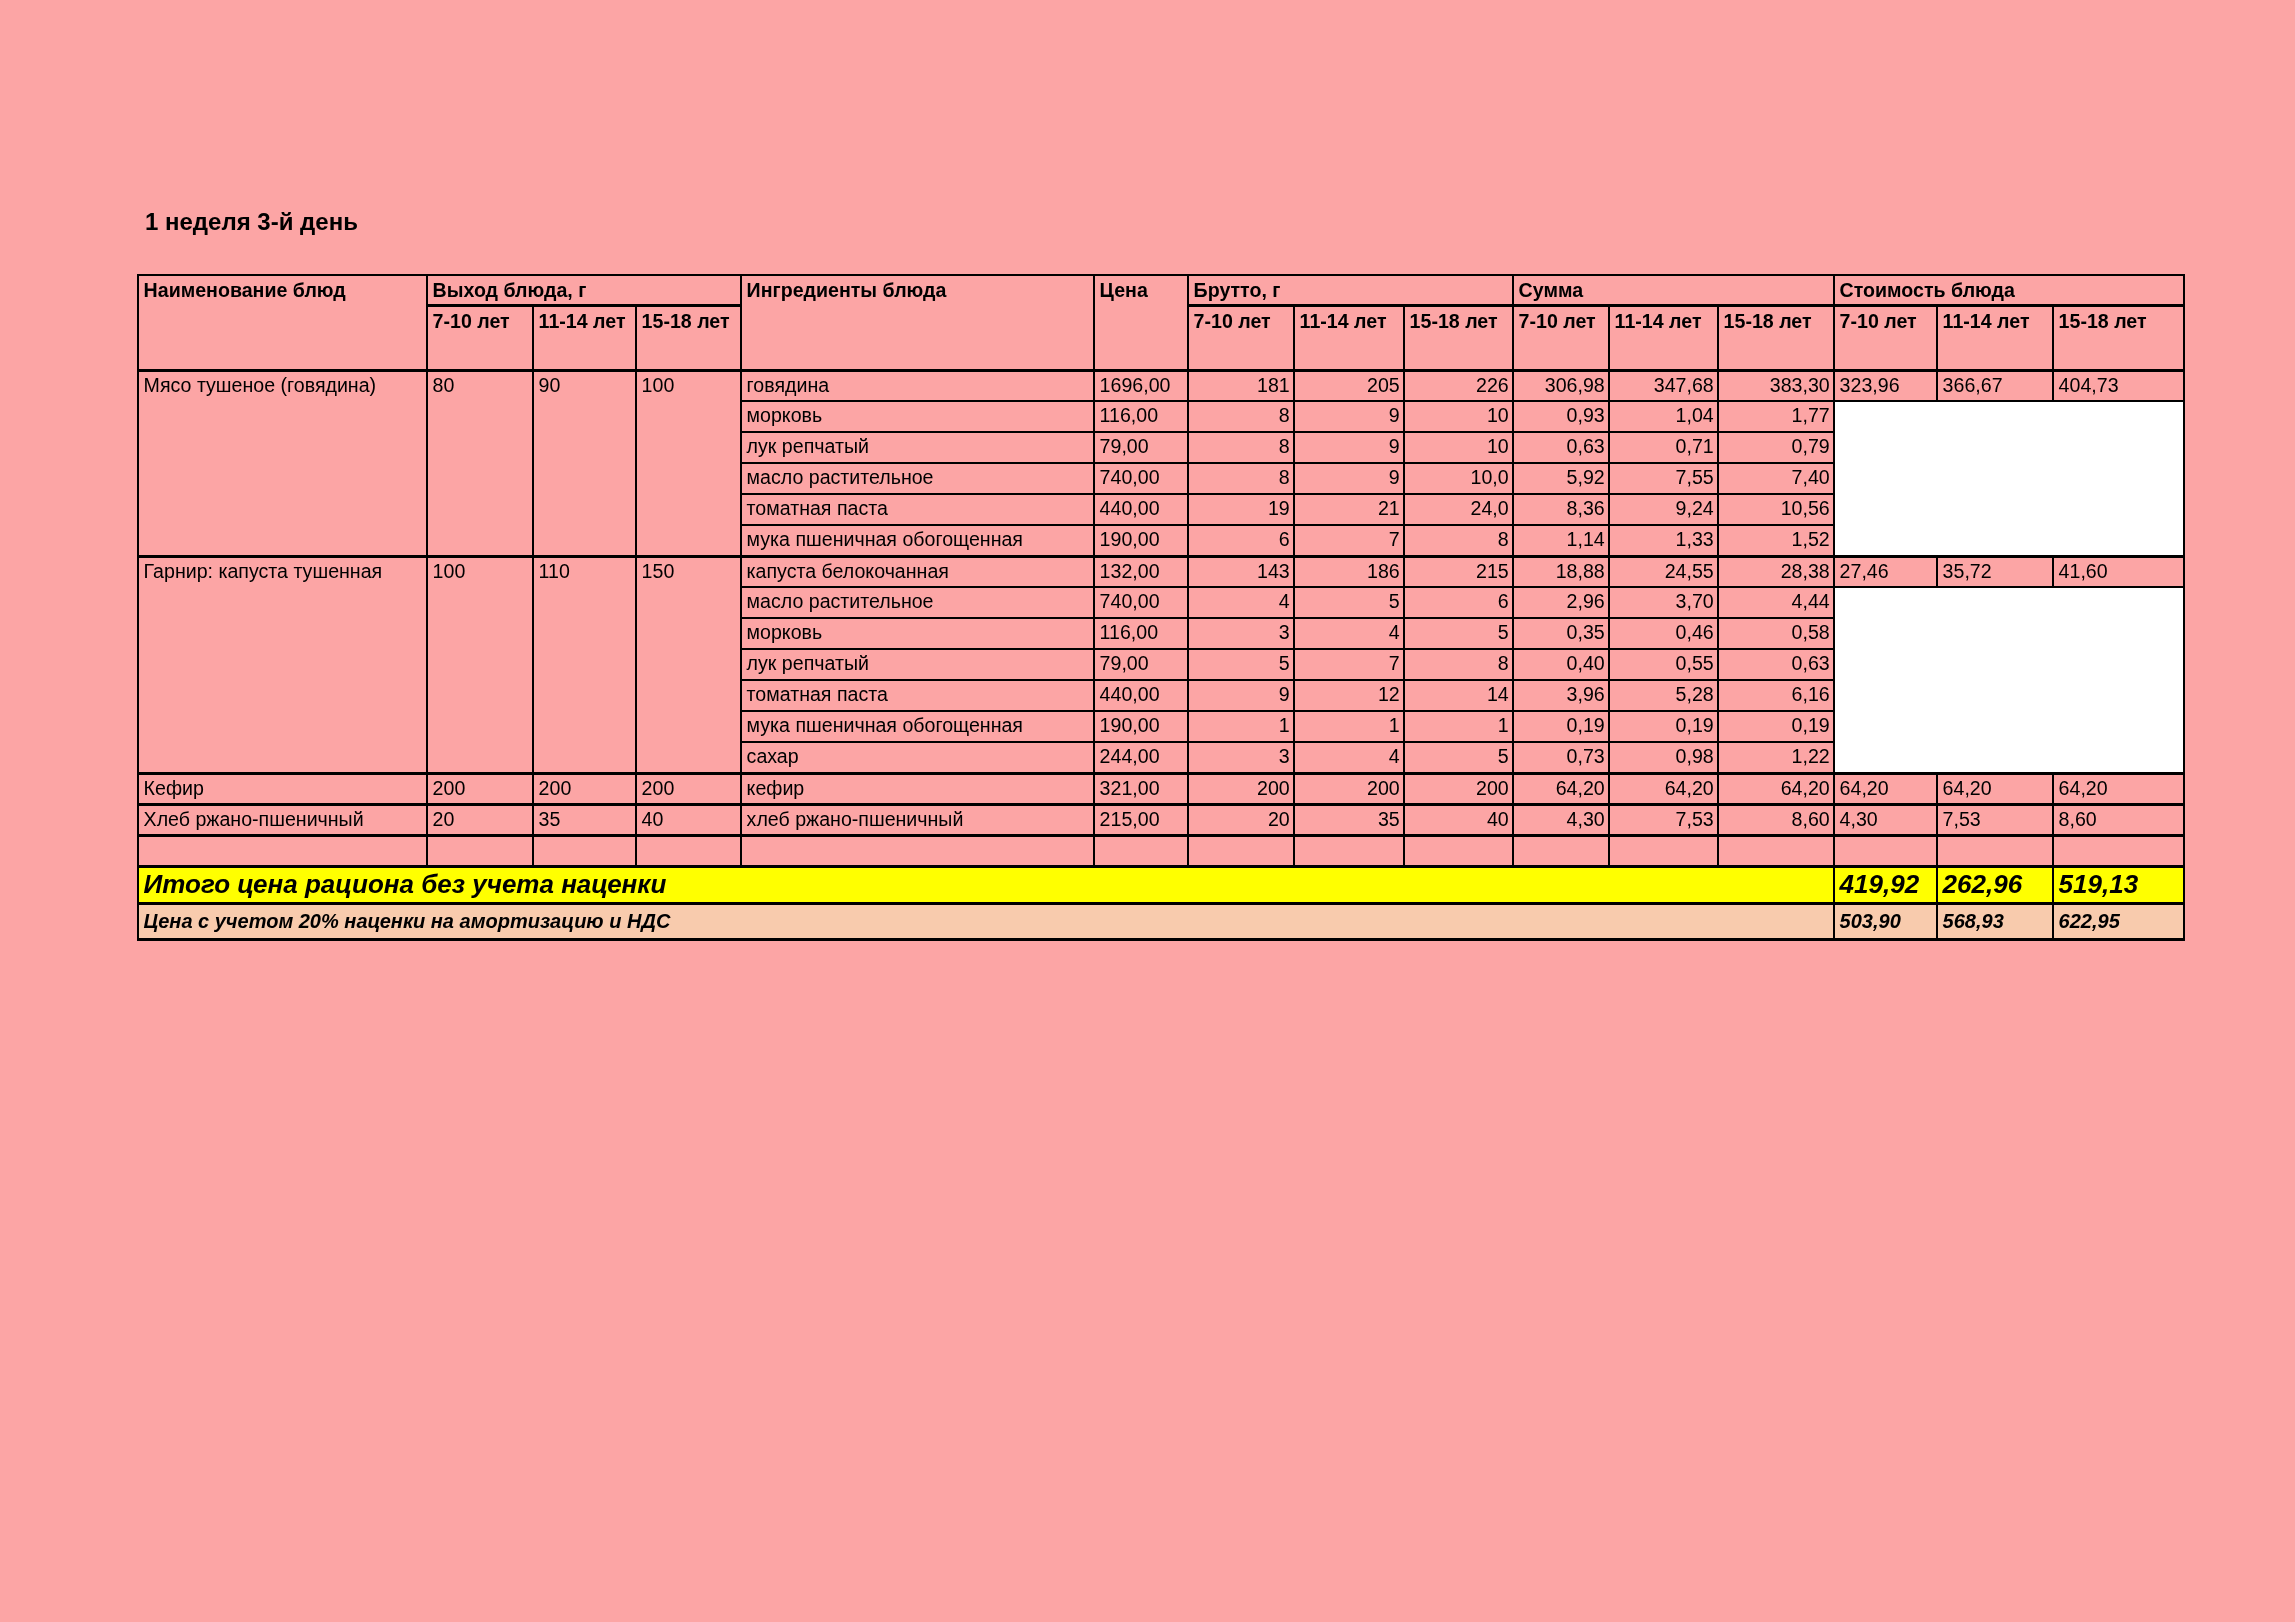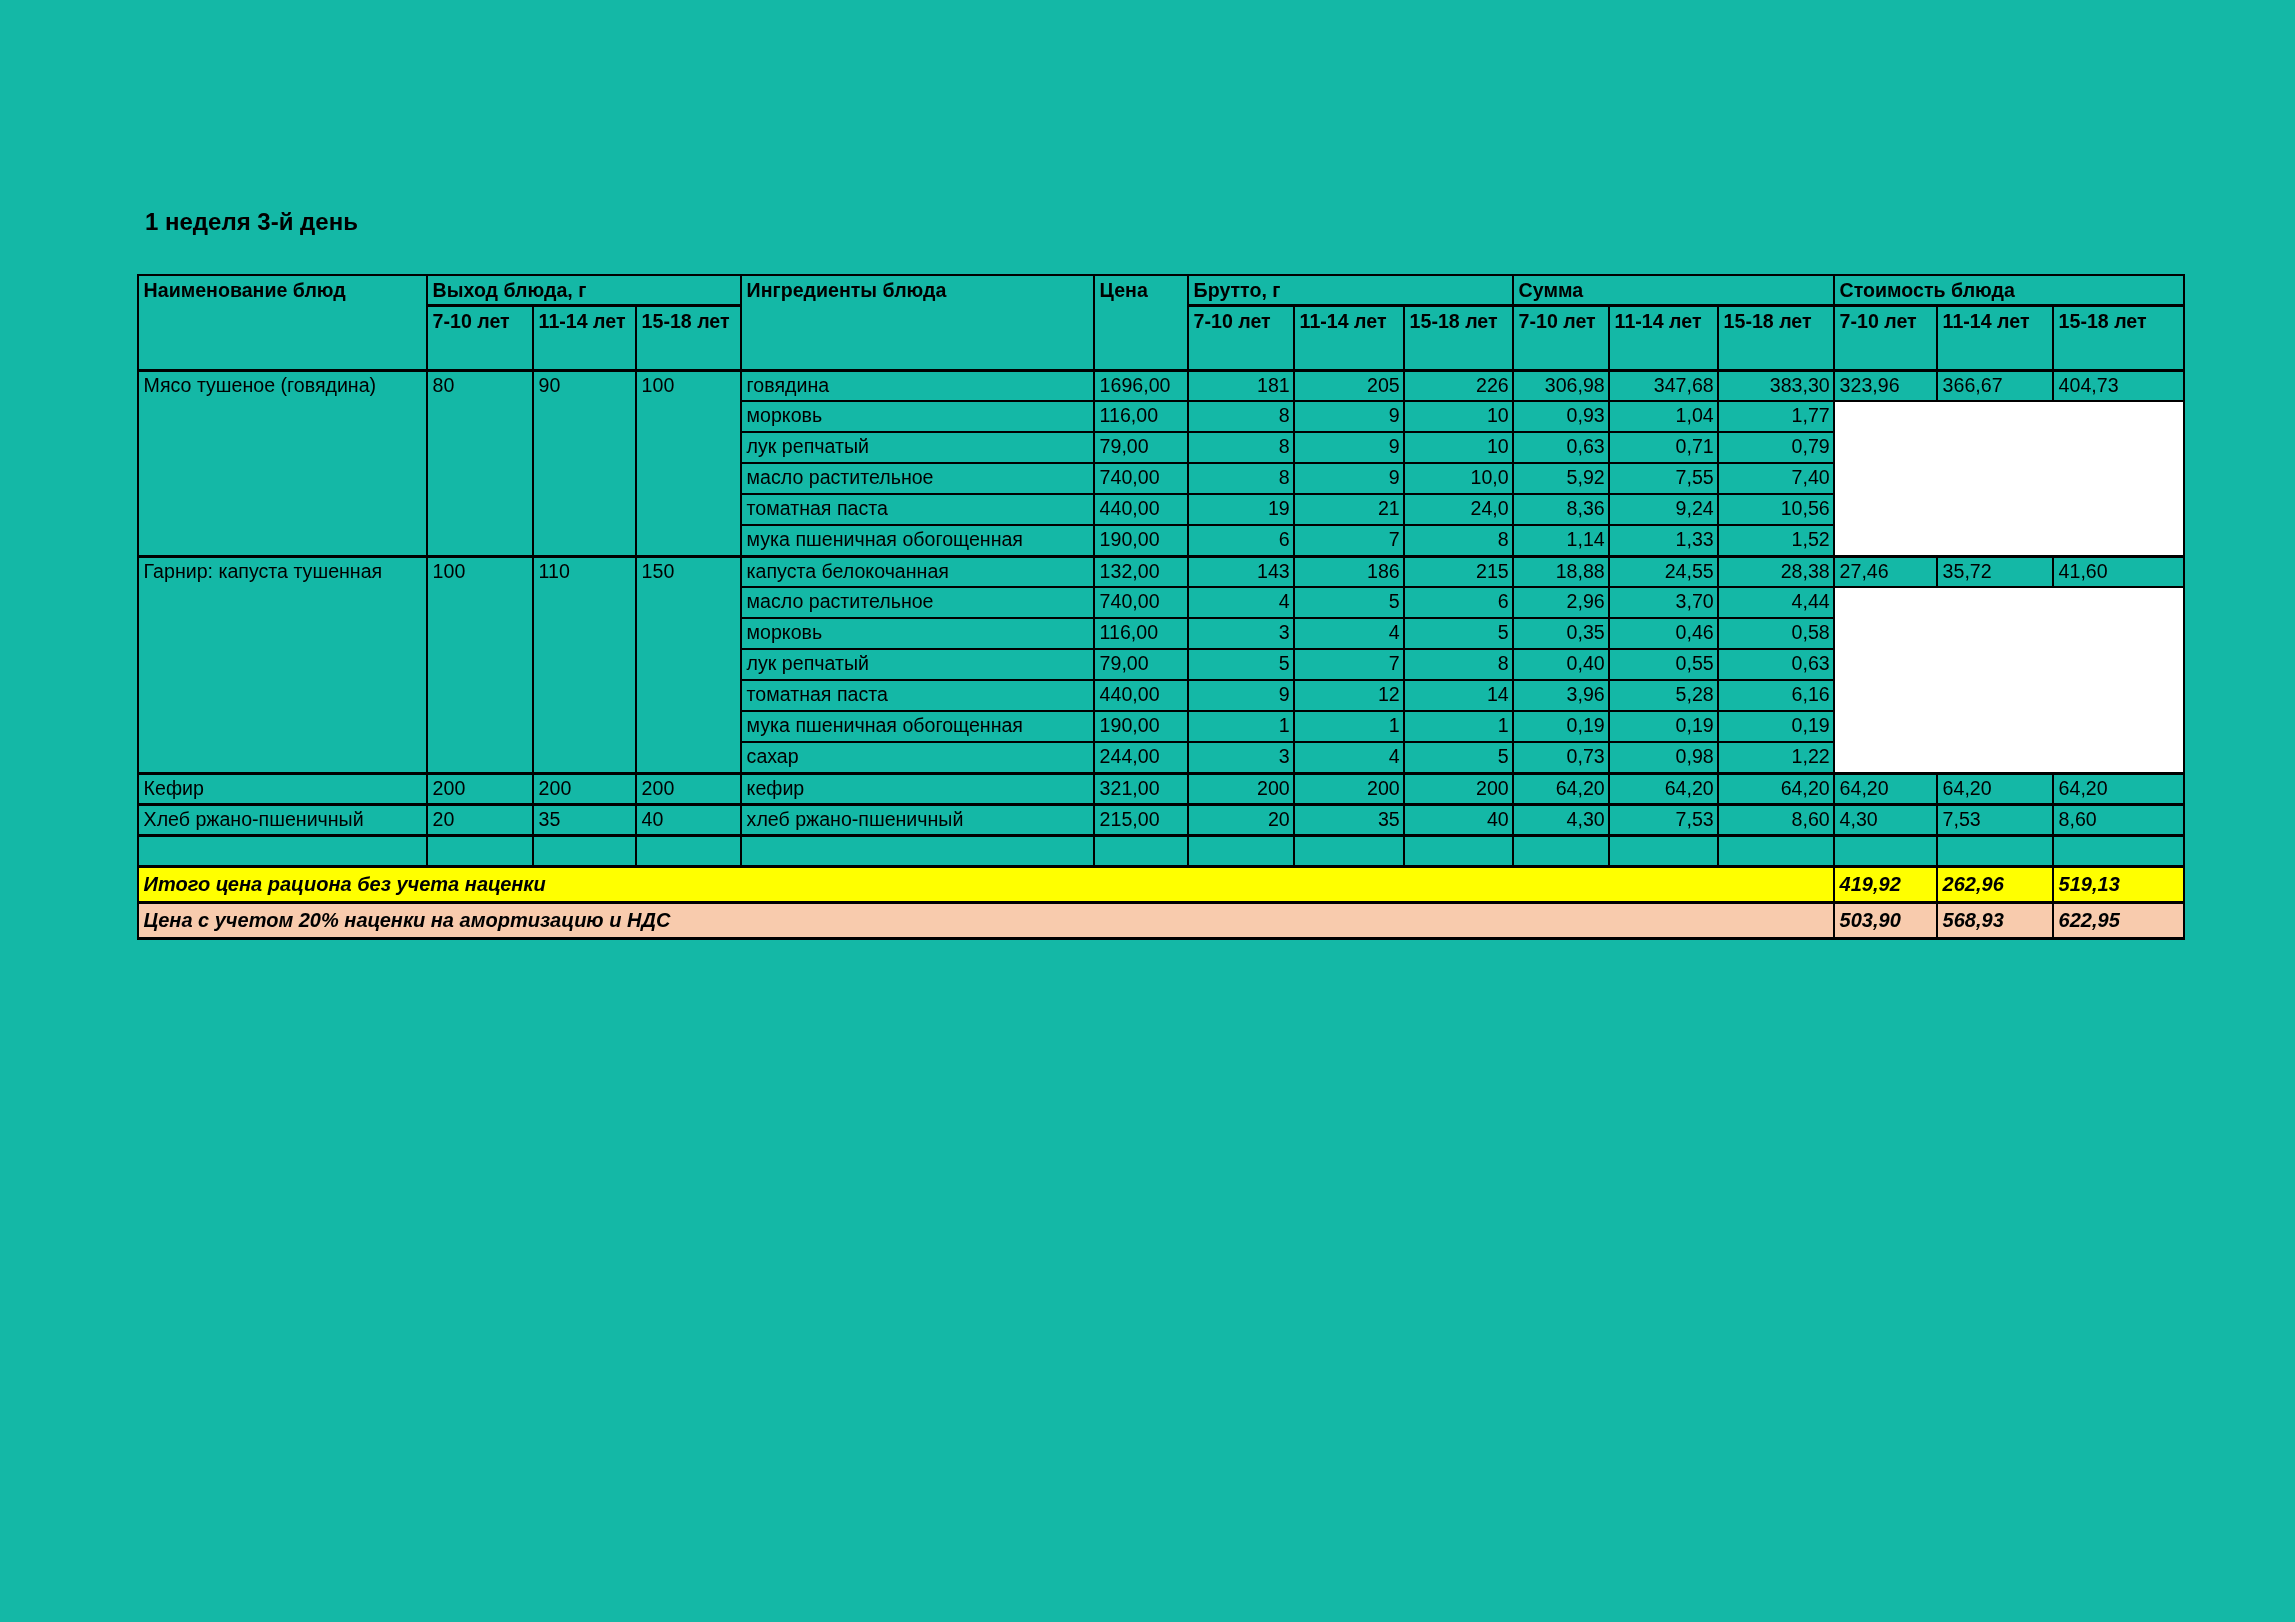--- a/index.html
+++ b/index.html
@@ -1,34 +1,34 @@
 <!DOCTYPE html>
 <html style="--total-bg: #FFFF00; --markup-bg: #F8CBAD;font-size:10.5px"><head>
 <meta charset="utf-8">
 <style>
   html,body{margin:0;padding:0;background:#ffffff;}
   body{width:2295px;height:1623px;position:relative;font-family:"Liberation Sans",sans-serif;color:#000;}
-  .page{position:absolute;inset:0;background:#14b8a6;overflow:hidden;}
+  .page{position:absolute;inset:0;background:#fca5a5;overflow:hidden;}
   .doc-title{position:absolute;left:145px;top:208px;font-size:24px;font-weight:bold;white-space:nowrap;}
   table.menu{position:absolute;left:137px;top:274px;width:2044px;border-collapse:collapse;table-layout:fixed;border:2.6px solid #000;font-size:19.6px;line-height:1.15;}
   th,td{border:2px solid #000;padding:2px 4.6px;vertical-align:top;overflow:hidden;white-space:nowrap;}
   th{font-weight:bold;text-align:left;padding-top:3.3px;}
   .r-head1{height:30px;}
   .r-head2{height:65px;}
   .r-head2 th{border-bottom-width:3.3px;}
   th.hb{border-bottom-width:3.3px;}
   th.grp{border-bottom-width:3.3px;}
   .r-data{height:31px;padding-left:32px;}
   .r-total{height:36px;}
   .ta-l{text-align:left;}
   .ta-c{text-align:left;}
   .ta-r{text-align:right;padding-right:3.3px;}
   .sep-top td{border-top-width:3.3px;}
   .blank-merged{background:#fff;}
-  tr.total-subtotal td{background:var(--total-bg,#FFFF00);font-weight:bold;font-style:italic;border-top-width:3.3px;font-size:20px;}
+  tr.total-subtotal td{background:var(--total-bg,#FFFF00);font-weight:bold;font-style:italic;border-top-width:3.3px;font-size:26px;}
   tr.total-markup td{background:var(--markup-bg,#F8CBAD);font-weight:bold;font-style:italic;border-top-width:3.3px;border-bottom-width:3.3px;font-size:20px;}
   tr.total-subtotal td,.total-markup td{vertical-align:middle;}
   col.c-dish{width:289px;}
   col.c-out1{width:106px;}col.c-out2{width:103px;}col.c-out3{width:105px;}
   col.c-ingr{width:353px;}
   col.c-price{width:94px;}
   col.c-g1{width:106px;}col.c-g2{width:110px;}col.c-g3{width:109px;}
   col.c-s1{width:96px;}col.c-s2{width:109px;}col.c-s3{width:116px;}
   col.c-c1{width:103px;}col.c-c2{width:116px;}col.c-c3{width:131px;}
 </style>

